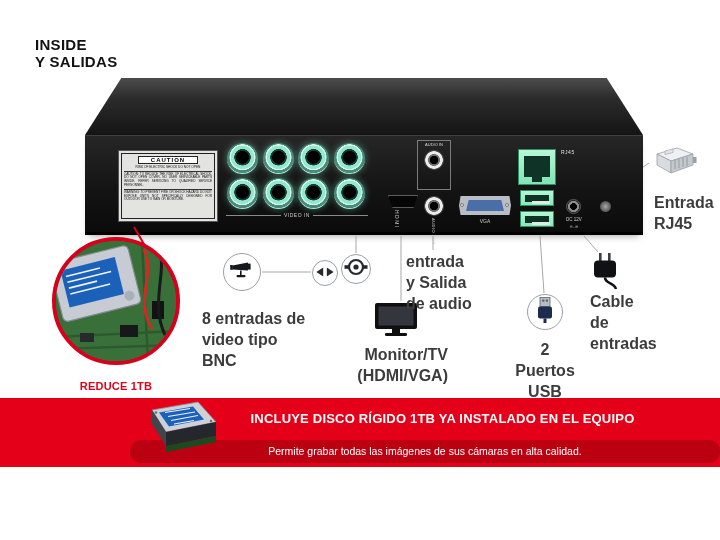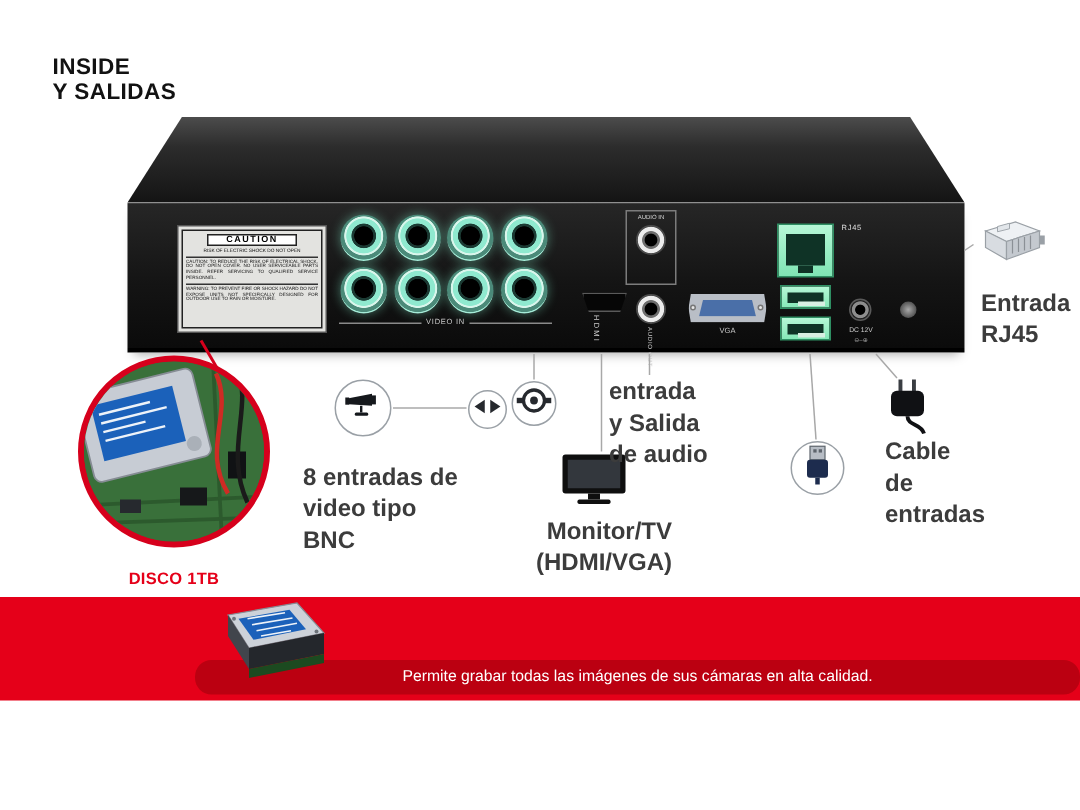--- a/index.html
+++ b/index.html
@@ -245,20 +245,22 @@
     <span>
       <svg width="22" height="28" viewBox="0 0 22 28">
         <rect x="6" y="1.5" width="10" height="9" fill="#b7bdc5" stroke="#5d646c" stroke-width="0.8"></rect>
         <rect x="8.2" y="3.5" width="2.2" height="2.2" fill="#5d646c"></rect>
         <rect x="11.8" y="3.5" width="2.2" height="2.2" fill="#5d646c"></rect>
         <rect x="4" y="10.5" width="14" height="12" rx="2" fill="#1d2c4e"></rect>
         <path d="M11 22.5 V27" stroke="#1d2c4e" stroke-width="3"></path>
       </svg>
     </span>
   </div>
+  <div id="usb-label" class="abs pre callout-label">2 Puertos
+USB</div>
 
   <span id="power-icon" class="abs">
     <svg width="34" height="40" viewBox="0 0 34 40">
       <rect x="11" y="2" width="2.6" height="8" fill="#3a3d42"></rect>
       <rect x="20" y="2" width="2.6" height="8" fill="#3a3d42"></rect>
       <rect x="6" y="9.5" width="22" height="17" rx="4" fill="#101114"></rect>
       <path d="M17 26.5 C17 33 26 31 28 38" stroke="#101114" stroke-width="2.6" fill="none"></path>
     </svg>
   </span>
   <div id="power-label" class="abs pre callout-label">Cable de
@@ -301,26 +303,27 @@
             <line x1="13" y1="34" x2="58" y2="34"></line>
           <line x1="13" y1="40" x2="42" y2="40"></line>
             <line x1="13" y1="46" x2="54" y2="46"></line>
         </g>
         <circle cx="70" cy="62" r="5" fill="#aab0b8"></circle>
       </g>
       <path d="M88 8 C100 34 78 58 96 88" stroke="#cf2b24" stroke-width="3" fill="none"></path>
       <path d="M102 4 C113 30 93 60 109 94" stroke="#1a1a1a" stroke-width="3" fill="none"></path>
     </svg>
   </div>
-  <div id="disk-label" class="abs">DISCO 1TB</div>
+  <div id="disk-label" class="abs">REDUCE 1TB</div>
 
   <div id="banner" class="abs"></div>
   <div id="banner-strip" class="abs">
     <div id="banner-sub">Permite grabar todas las imágenes de sus cámaras en alta calidad.</div>
   </div>
+  <div id="banner-title" class="abs">INCLUYE DISCO RÍGIDO 1TB YA INSTALADO EN EL EQUIPO</div>
   <span id="banner-hdd" class="abs">
     <svg width="80" height="70" viewBox="0 0 80 70">
       <polygon points="10,12 56,4 74,24 24,34" fill="#cdd2d9" stroke="#868c94" stroke-width="0.8"></polygon>
       <polygon points="17,14.5 51,8.5 62,21.5 27,28.5" fill="#1b61ba"></polygon>
       <g stroke="#eef3f9" stroke-width="1.1">
         <line x1="23" y1="14.5" x2="48" y2="10.5"></line>
           <line x1="26" y1="18.5" x2="53" y2="14"></line>
         <line x1="29" y1="22.5" x2="56" y2="17.5"></line>
           <line x1="32" y1="26" x2="52" y2="22.5"></line>
       </g>

